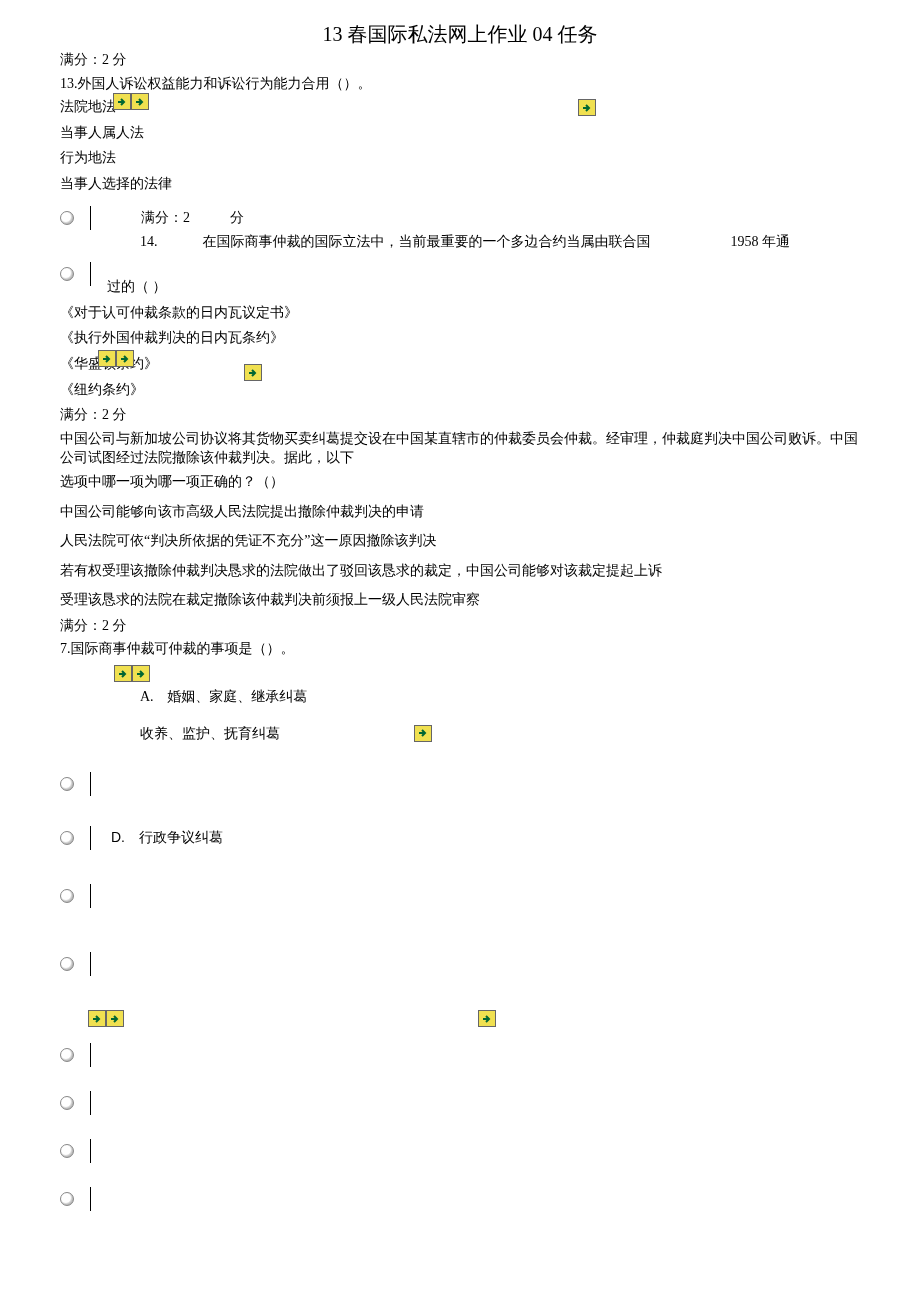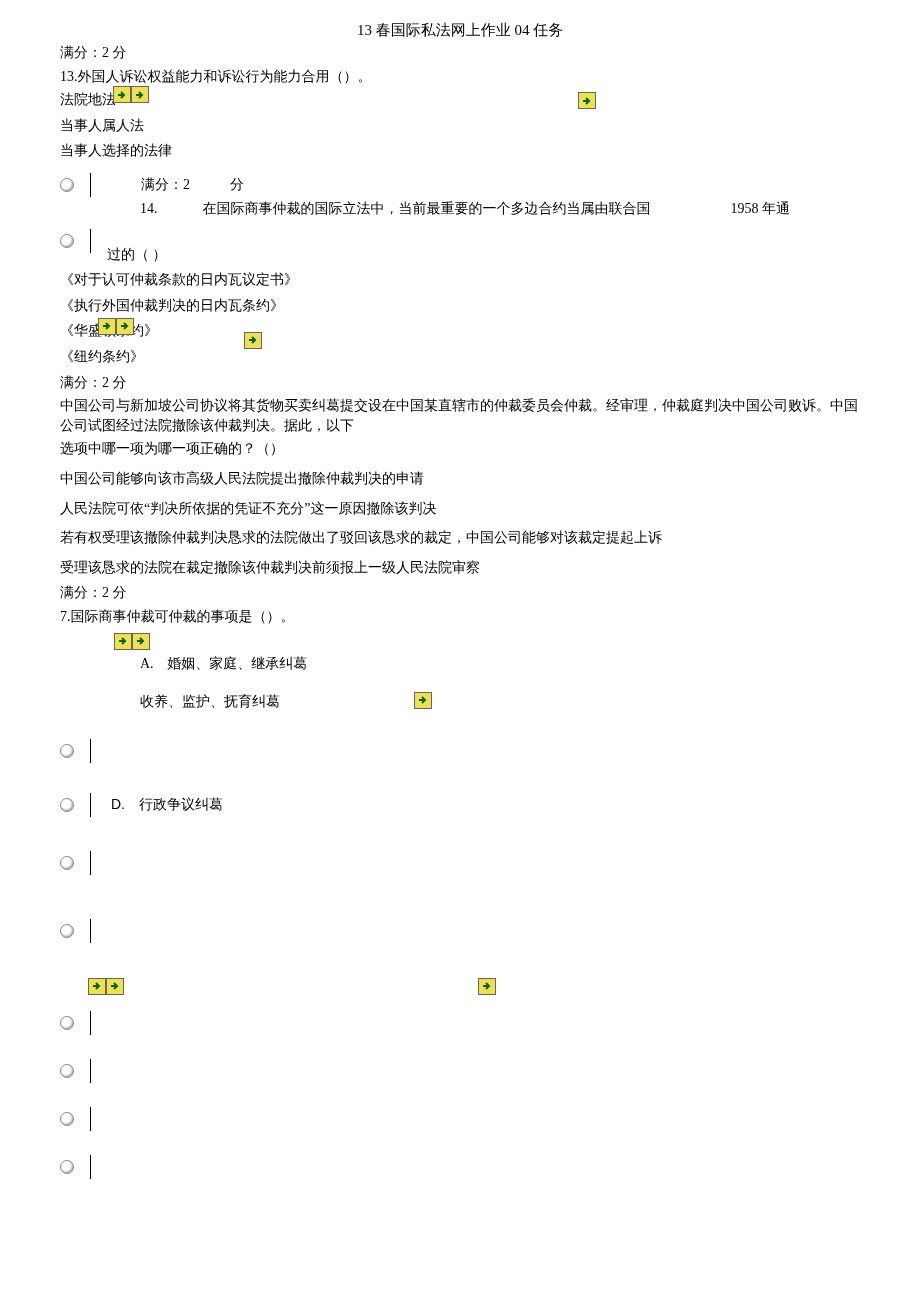--- a/index.html
+++ b/index.html
@@ -7,21 +7,21 @@
     font-size: 14px;
     color: #000;
     margin: 0;
     padding: 20px 60px;
     background: #fff;
     width: 800px;
     line-height: 1.4;
   }
   .header {
     text-align: center;
-    font-size: 15px;
+    font-size: 20px;
   }
   .q-score { margin: 2px 0; }
   .text-line { margin: 4px 0; position: relative; font-family: Liberation Serif, serif; }
   .option-line { margin: 6px 0; }
   .radio-icon {
     width: 12px; height: 12px;
     border: 1px solid #888;
     border-radius: 50%;
     display: inline-block;
     margin-right: 12px;
@@ -84,20 +84,21 @@
     </span>
     <span class="ico-right">
       <span class="yellow-ico">
           <svg viewBox="0 0 10 10">
             <path d="M1 5 L6 5 M4 2 L7 5 L4 8" stroke="#063" stroke-width="2" fill="none"></path>
           </svg>
         </span>
     </span>
   </div>
   <div class="option-line">当事人属人法</div>
+  <div class="option-line">行为地法</div>
   <div class="option-line">当事人选择的法律</div>
 </div>
 
 <div class="block" style="margin-top:10px;">
   <div class="radio-row">
     <span class="radio-icon"></span>
     <span class="vline"></span>
     <span style="margin-left:38px;">满分：2</span>
     <span style="margin-left:40px;">分</span>
   </div>

